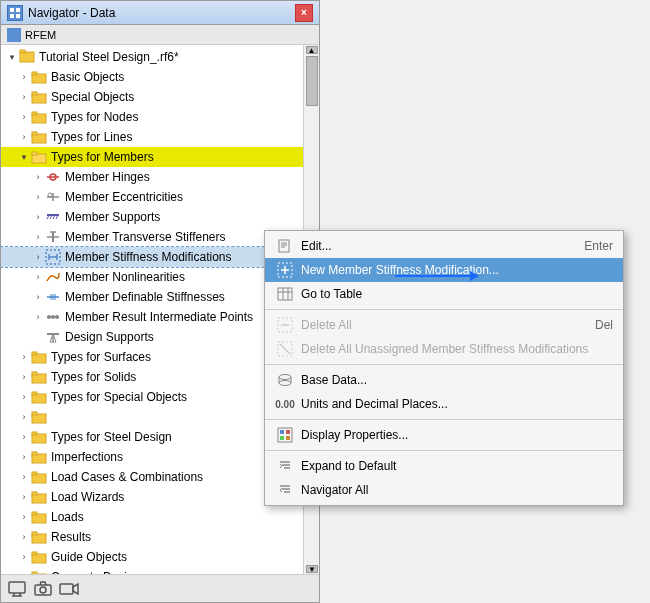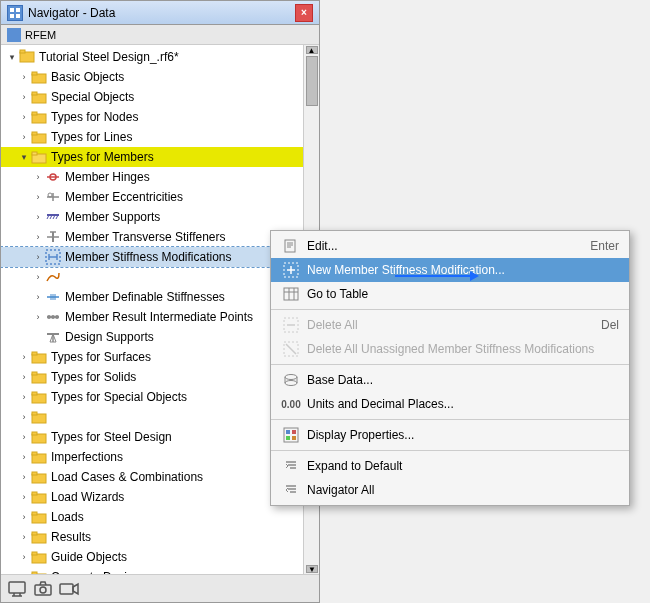--- a/index.html
+++ b/index.html
@@ -143,21 +143,21 @@
       display: flex;
       align-items: center;
       justify-content: center;
       cursor: pointer;
     }
 
     
     .context-menu {
       position: absolute;
       top: 230px;
-      left: 270px;
+      left: 264px;
       width: 360px;
       background: #f5f5f5;
       border: 1px solid #aaa;
       box-shadow: 3px 3px 8px rgba(0,0,0,0.3);
       z-index: 100;
       padding: 3px 0;
     }
 
     .menu-item {
       display: flex;
@@ -339,20 +339,21 @@
         <line x1="12" y1="5" x2="12" y2="11" stroke="#5588cc" stroke-width="1.5"></line>
       </svg>
       <span class="item-label">Member Stiffness Modifications</span>
     </div>
 
     <div class="tree-item indent-2">
       <span class="expand-icon">›</span>
       <svg width="16" height="16" style="margin-right:4px;flex-shrink:0" viewBox="0 0 16 16">
         <path d="M2,12 Q6,4 10,8 Q14,12 14,4" fill="none" stroke="#cc6600" stroke-width="1.5"></path>
       </svg>
+      <span class="item-label">Member Nonlinearities</span>
     </div>
 
     <div class="tree-item indent-2">
       <span class="expand-icon">›</span>
       <svg width="16" height="16" style="margin-right:4px;flex-shrink:0" viewBox="0 0 16 16">
         <line x1="2" y1="8" x2="14" y2="8" stroke="#4488cc" stroke-width="1.5"></line>
         <rect x="5" y="5" width="6" height="6" fill="#4488cc" opacity="0.5"></rect>
       </svg>
       <span class="item-label">Member Definable Stiffnesses</span>
     </div>

